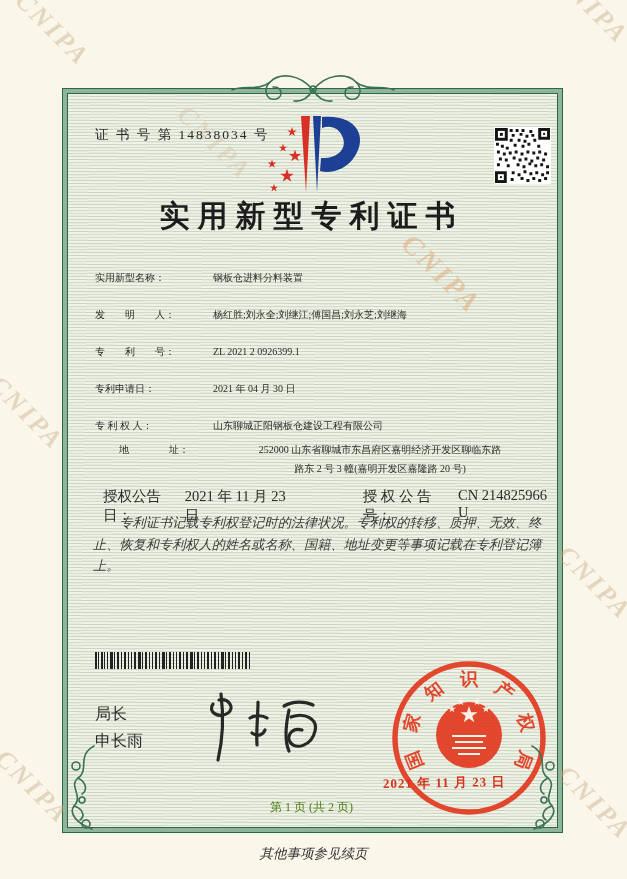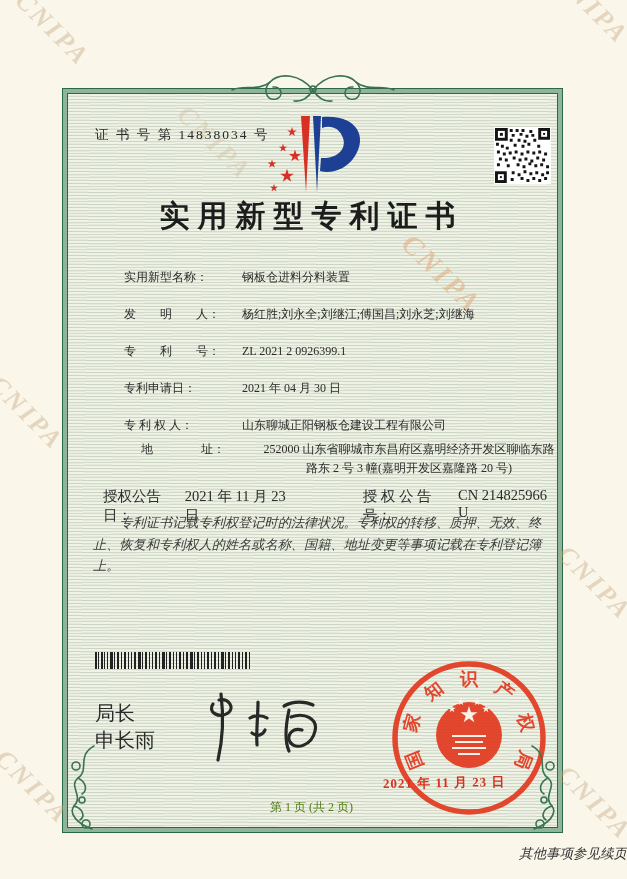--- a/index.html
+++ b/index.html
@@ -19,35 +19,35 @@
     color:rgba(198,170,128,.42);transform:rotate(45deg);letter-spacing:3px;pointer-events:none;}
 
   .z{position:absolute;z-index:2;}
   .txt{color:#2b2b2b;}
 
   .cert-no{left:95px;top:126px;font-size:13.5px;letter-spacing:2px;}
   .title{left:62px;top:196px;width:499px;text-align:center;font-size:30px;font-weight:700;letter-spacing:8px;color:#1c1c1c;}
 
   .qr{left:494px;top:127px;}
 
-  .field{left:95px;width:452px;display:flex;font-size:12px;line-height:19px;margin-left:29px;}
+  .field{left:95px;width:452px;display:flex;font-size:10px;line-height:19px;}
   .field .lab{width:118px;white-space:pre;flex:0 0 auto;}
   .field .val{flex:1;white-space:pre-line;}
   .grant{left:103px;top:487px;width:452px;display:flex;font-size:14.5px;}
   .grant .g2{margin-left:66px;}
 
   .paras{left:93px;top:512px;width:454px;font-size:13.2px;line-height:21.5px;font-style:italic;color:#3a3a3a;}
   .paras p{margin:0;text-indent:2em;}
 
-  .signer{left:95px;top:700px;font-size:20px;line-height:27px;}
+  .signer{left:95px;top:700px;font-size:16px;line-height:27px;}
 
   .seal-date{left:383px;top:774px;color:#d6311c;font-weight:700;font-size:13px;letter-spacing:1px;transform:rotate(-1deg);z-index:3;}
 
   .footer-page{left:62px;top:799px;width:499px;text-align:center;font-size:12px;color:#4d7c0f;}
-  .footer-note{left:0;top:845px;width:627px;text-align:right;font-size:13.5px;font-style:italic;color:#333;}
+  .footer-note{left:0;top:845px;width:627px;text-align:center;font-size:13.5px;font-style:italic;color:#333;}
 
   .flourish{z-index:3;}
 </style>
 </head>
 <body>
 
 <div class="page">
 
   <div class="frame"></div>
 

